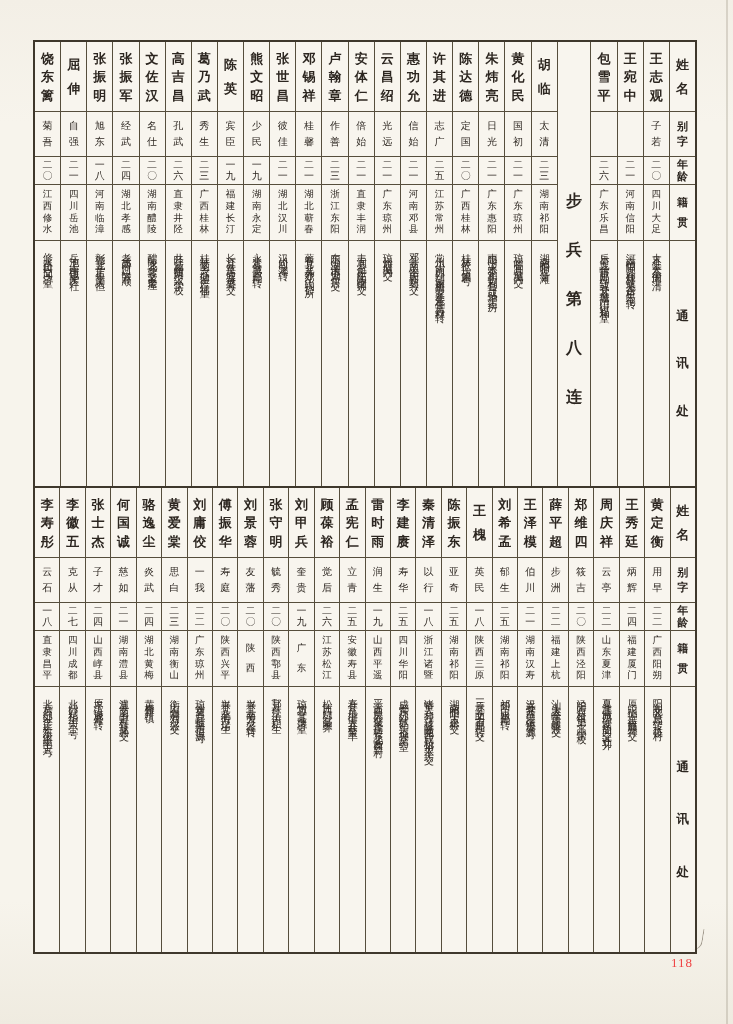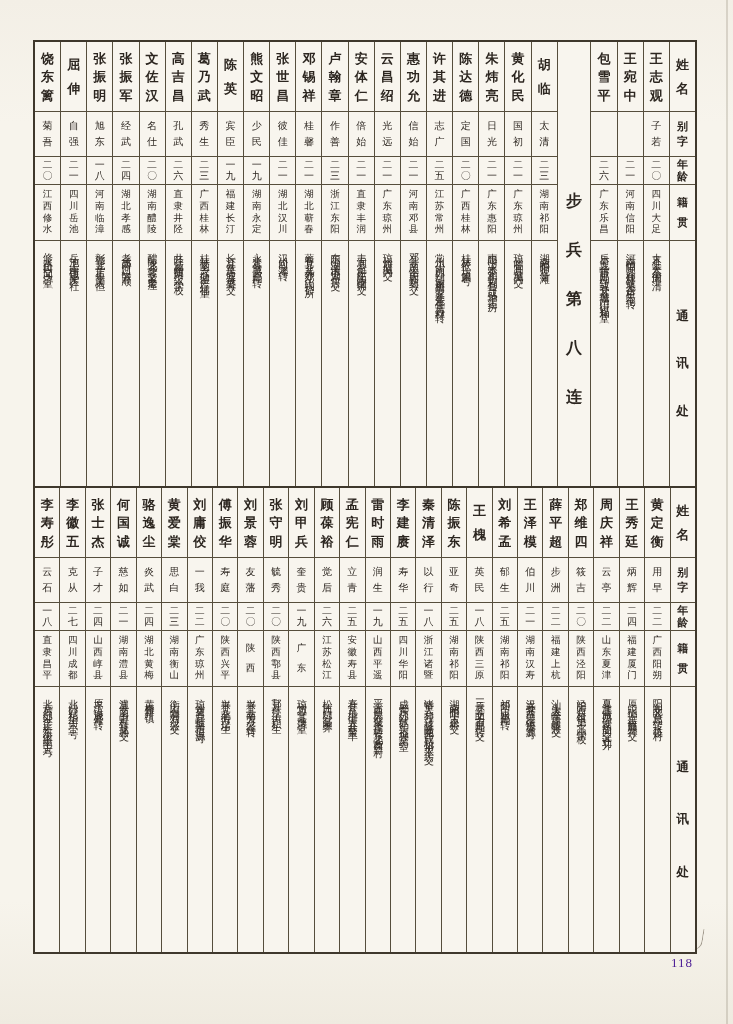--- a/index.html
+++ b/index.html
@@ -35,21 +35,21 @@
   .header-col .cell{font-weight:bold}
   .header-col .cell.name{font-size:13px}
   .header-col .cell.zi{font-size:11px}
   .header-col .cell.age{font-size:11px}
   .header-col .cell.native{font-size:11px}
   .header-col .cell.addr{flex-direction:column;align-items:center;justify-content:space-evenly;font-size:12.5px;padding:34px 0}
   .section-col .cell{
     border-bottom:none;flex:1 1 auto;justify-content:space-evenly;
     font-size:16px;font-weight:bold;padding:118px 0 48px;
   }
-  .page-number{position:absolute;right:40px;top:955px;font-size:13px;letter-spacing:1px;color:#4c1d95}
+  .page-number{position:absolute;right:40px;top:955px;font-size:13px;letter-spacing:1px;color:#ef4444}
   .scan-edge{position:absolute;right:5px;top:0;width:2px;height:100%;background:rgba(90,78,58,.18)}
   .scan-mark{
     position:absolute;right:30px;top:928px;width:10px;height:22px;
     border-right:1.5px solid rgba(70,58,42,.5);border-radius:0 0 9px 0;transform:rotate(9deg);
   }
 </style>
 </head>
 <body>
 
 <div class="frame">

